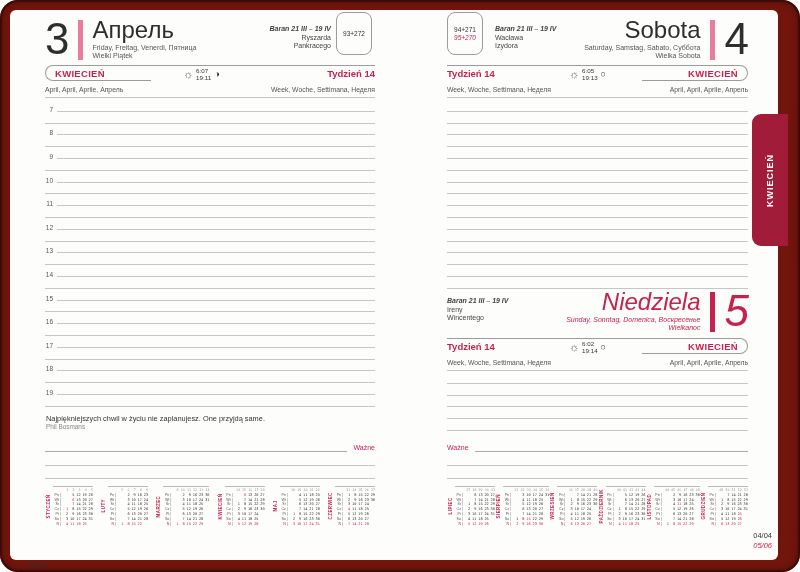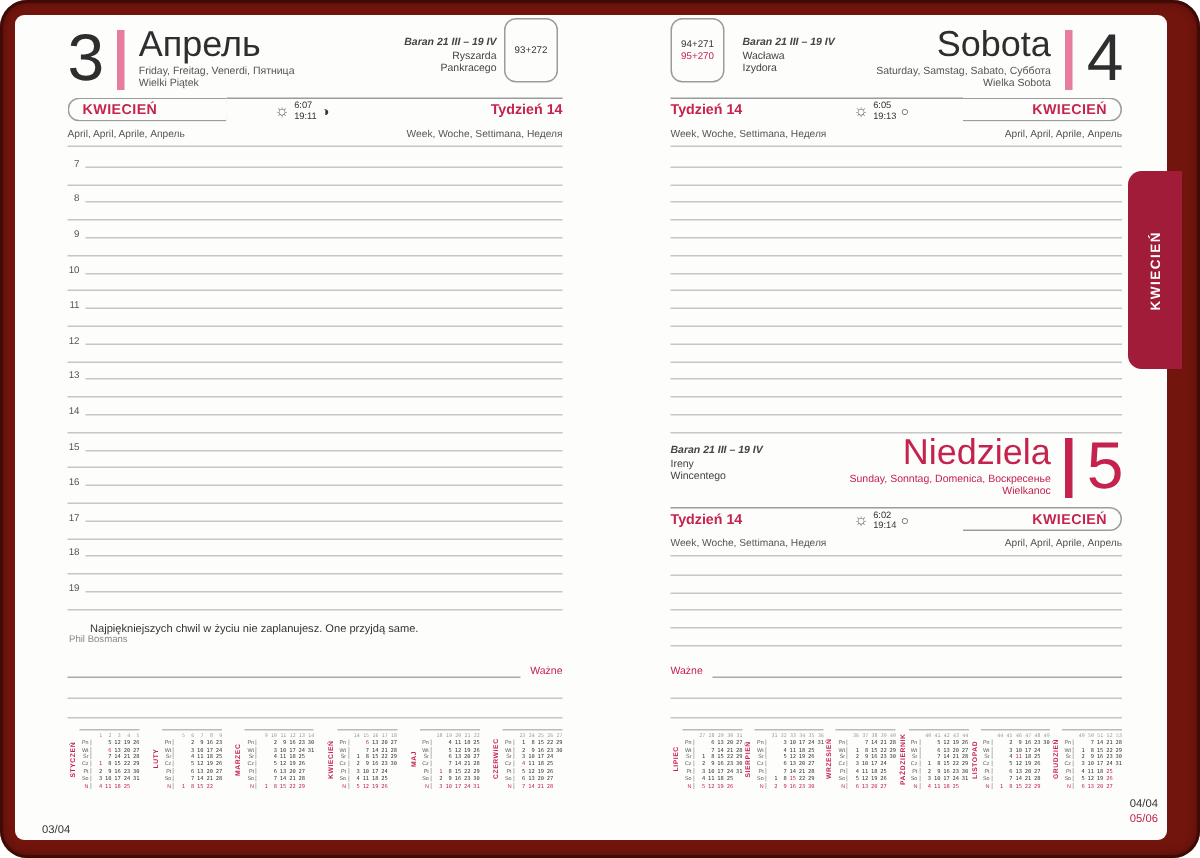--- a/index.html
+++ b/index.html
@@ -25,21 +25,21 @@
   .dh-left{display:flex;align-items:flex-start;}
   .dh-right{position:absolute;right:0;top:0;display:flex;align-items:center;}
   .big-num{font-size:44px;line-height:42px;color:#2e2e2e;letter-spacing:-1px;}
   .accent-bar{width:5px;height:40px;background:var(--pink);margin:2px 9px 0 10px;}
   .accent-bar.r{background:var(--red);}
   .dh-right .accent-bar{margin:2px 10px 0 9px;}
   .name-col .day-name{font-size:24px;line-height:24px;color:#2e2e2e;}
   .intl{font-size:7px;color:var(--gray);margin-top:2px;line-height:8px;}
   .holiday{font-size:7px;color:var(--gray);line-height:8px;}
   .t-right{text-align:right;}
-  .red-t{color:var(--red) !important;}
+  .red-t{color:var(--red) !important;font-style:italic;}
   .zodiac{position:absolute;top:7px;font-size:7px;color:#444;line-height:8.5px;}
   .zodiac .z1{font-style:italic;font-weight:bold;}
   .zod-r{right:44px;text-align:right;}
   .zod-l{left:48px;text-align:left;}
   .zod-l0{left:0;text-align:left;}
 
   .count-box{position:absolute;top:2px;width:36px;height:43px;border:1px solid #9c9c9c;border-radius:8px;
              display:flex;flex-direction:column;align-items:center;justify-content:center;
              font-size:6.5px;line-height:8px;color:var(--ink);background:#fdfdfc;}
   #box-left{left:326px;}
@@ -64,21 +64,21 @@
   .moon-icon{font-size:9px;color:var(--ink);line-height:10px;}
 
   
   .hours,.lines{position:absolute;left:0;right:0;}
   .hour-row{display:flex;align-items:flex-end;height:11.8px;}
   .hnum{width:12px;text-align:right;padding-right:4px;font-size:6.5px;line-height:7px;color:var(--gray);transform:translateY(1px);}
   .hline{flex:1;border-bottom:1px solid var(--line);}
   .rule{height:11.8px;border-bottom:1px solid var(--line);}
 
   .quote{position:absolute;left:1px;top:404px;}
-  .q1{font-size:7.4px;color:var(--ink);line-height:9px;margin-left:14px;}
+  .q1{font-size:7.4px;color:var(--ink);line-height:9px;}
   .q2{font-size:6.4px;color:#888;line-height:8px;}
 
   .wazne-row{position:absolute;left:0;right:0;top:430px;display:flex;align-items:flex-end;height:12px;}
   .wz-line{flex:1;border-bottom:1px solid #aaa;}
   .wz-label{font-size:7px;color:var(--red);line-height:8px;}
   .wazne-row.lab-right .wz-label{padding-left:6px;}
   .wazne-row.lab-left .wz-label{padding-right:6px;}
   .extra-rules{position:absolute;left:0;right:0;top:443px;}
   .extra-rules .rule{height:13px;}
 
@@ -89,21 +89,21 @@
              letter-spacing:.4px;margin-right:1px;text-align:center;line-height:6px;}
   .mcal-grid{border-top:1px solid #bbb;padding-top:1px;}
   .mcal-row{display:flex;height:4.8px;align-items:baseline;}
   .mcal-dow{width:8px;font-size:3.6px;color:var(--gray);border-right:1px solid #ccc;margin-right:1px;padding-right:1px;text-align:right;}
   .mcal-cell{display:inline-block;width:6.2px;text-align:right;font-size:3.6px;color:var(--ink);
              font-family:"DejaVu Sans Mono",monospace;}
   .wk{color:#999;font-size:3.3px;}
   .rd{color:var(--red) !important;}
 
   .footer{font-size:7.5px;color:var(--ink);position:absolute;}
-  #footer-left{left:18px;top:538px;}
+  #footer-left{left:18px;top:550px;}
   #footer-right{right:6px;top:521px;text-align:right;line-height:9.5px;}
 </style>
 </head>
 <body>
 
 <div class="stage">
   <div class="cover"></div>
   <div class="page">
 
     <div class="count-box" id="box-left">

